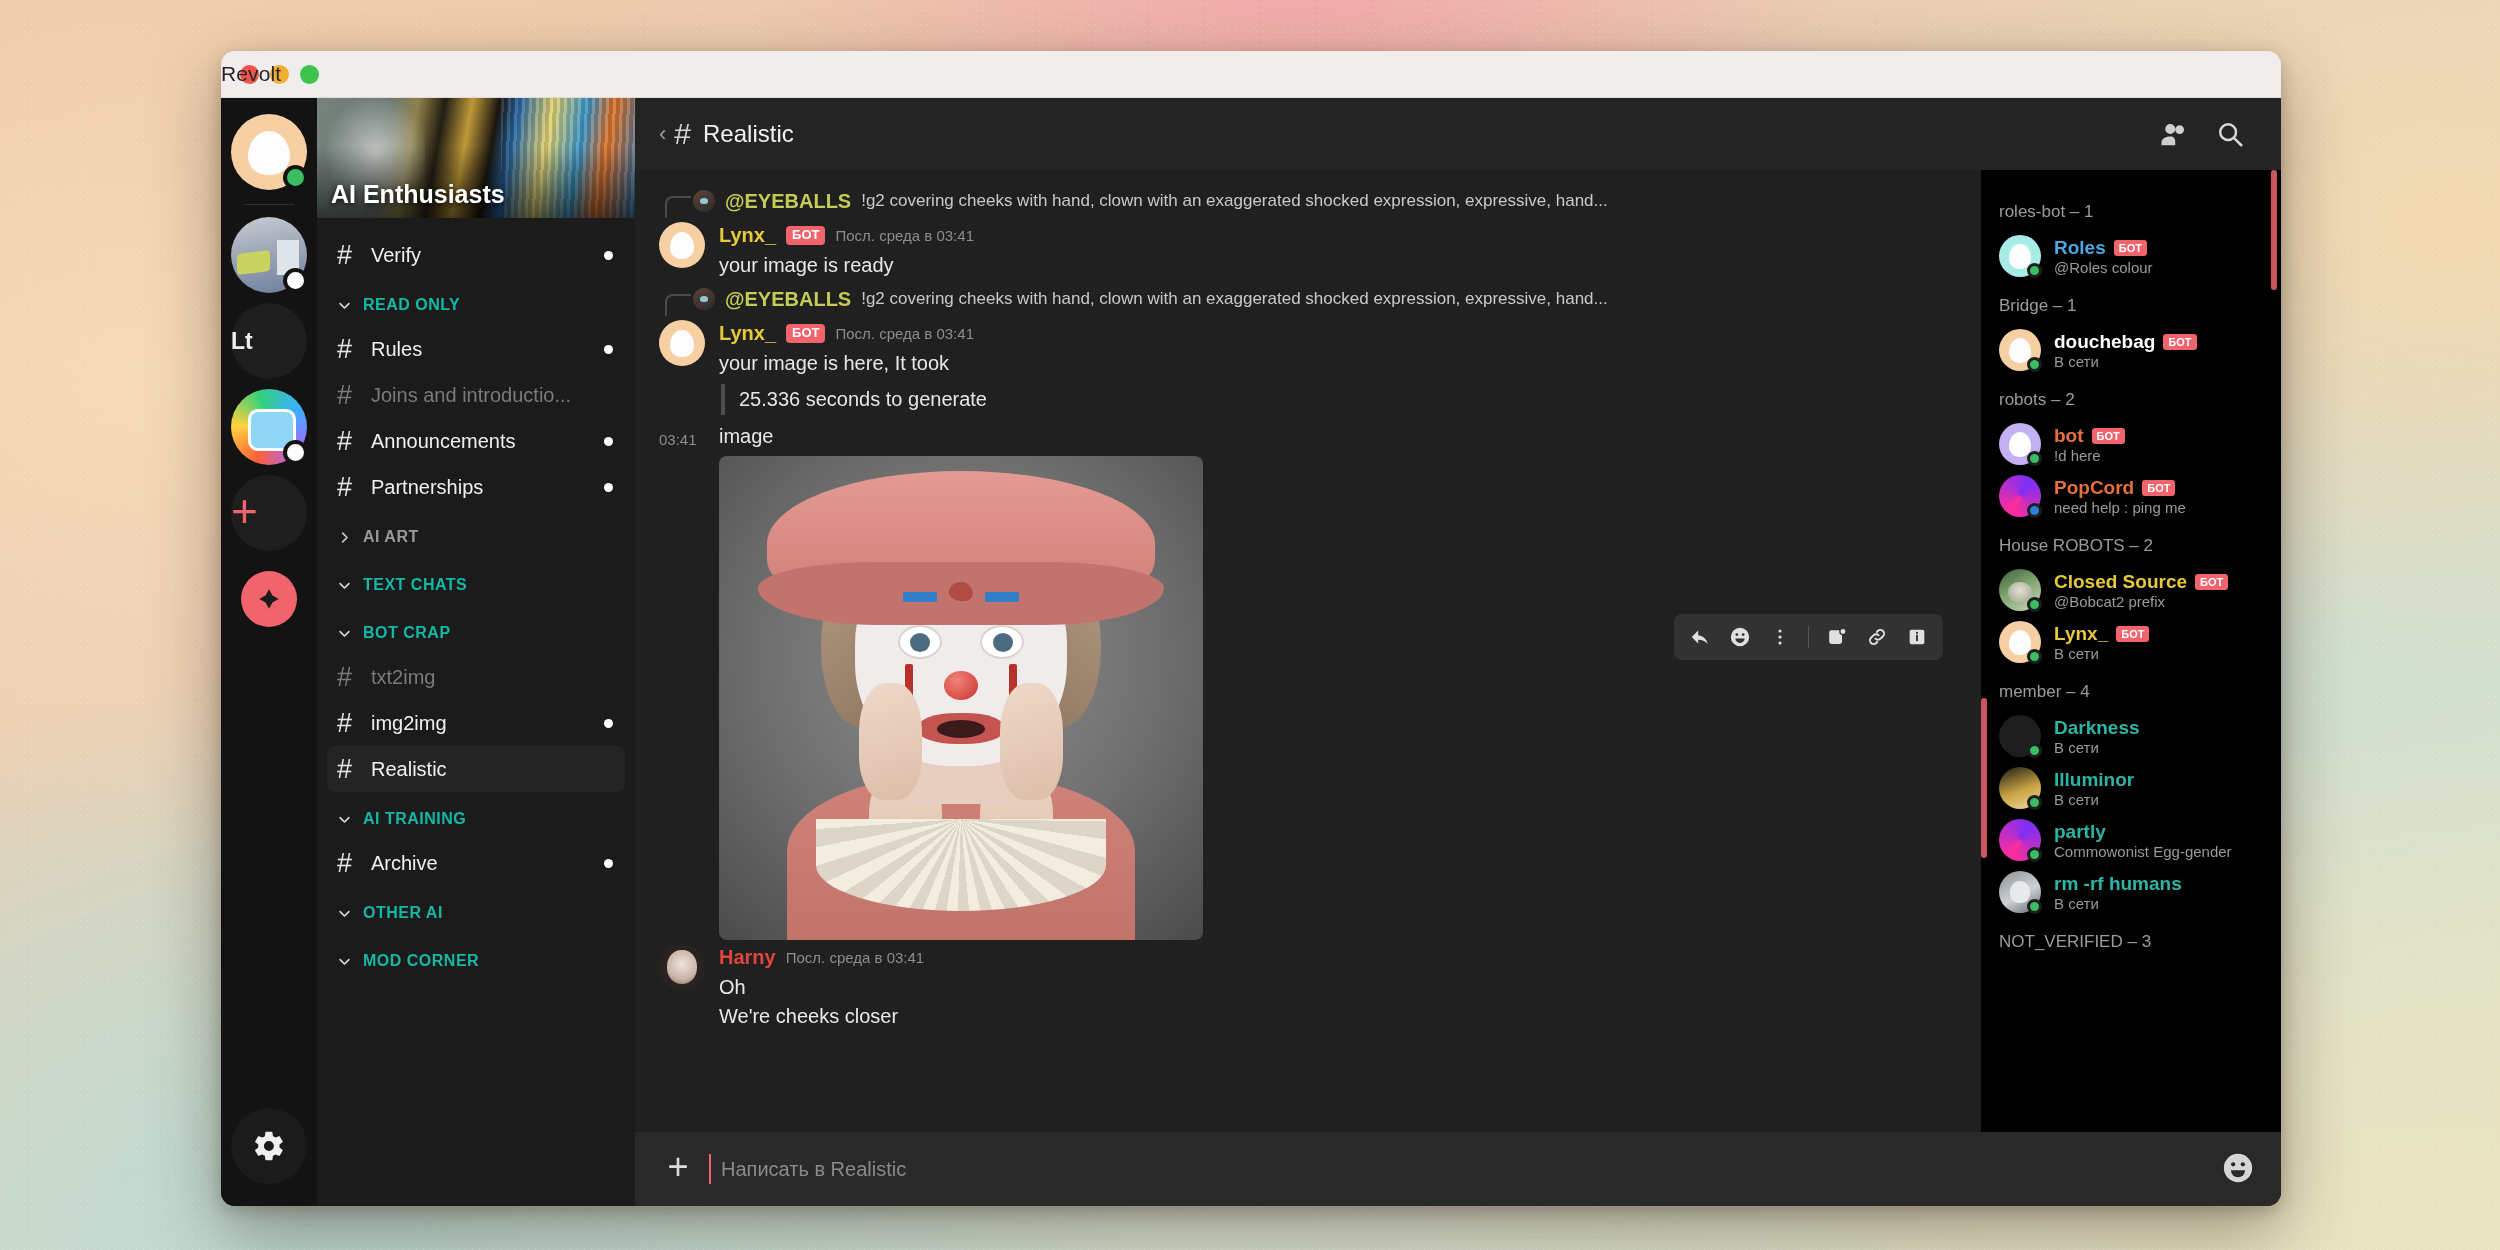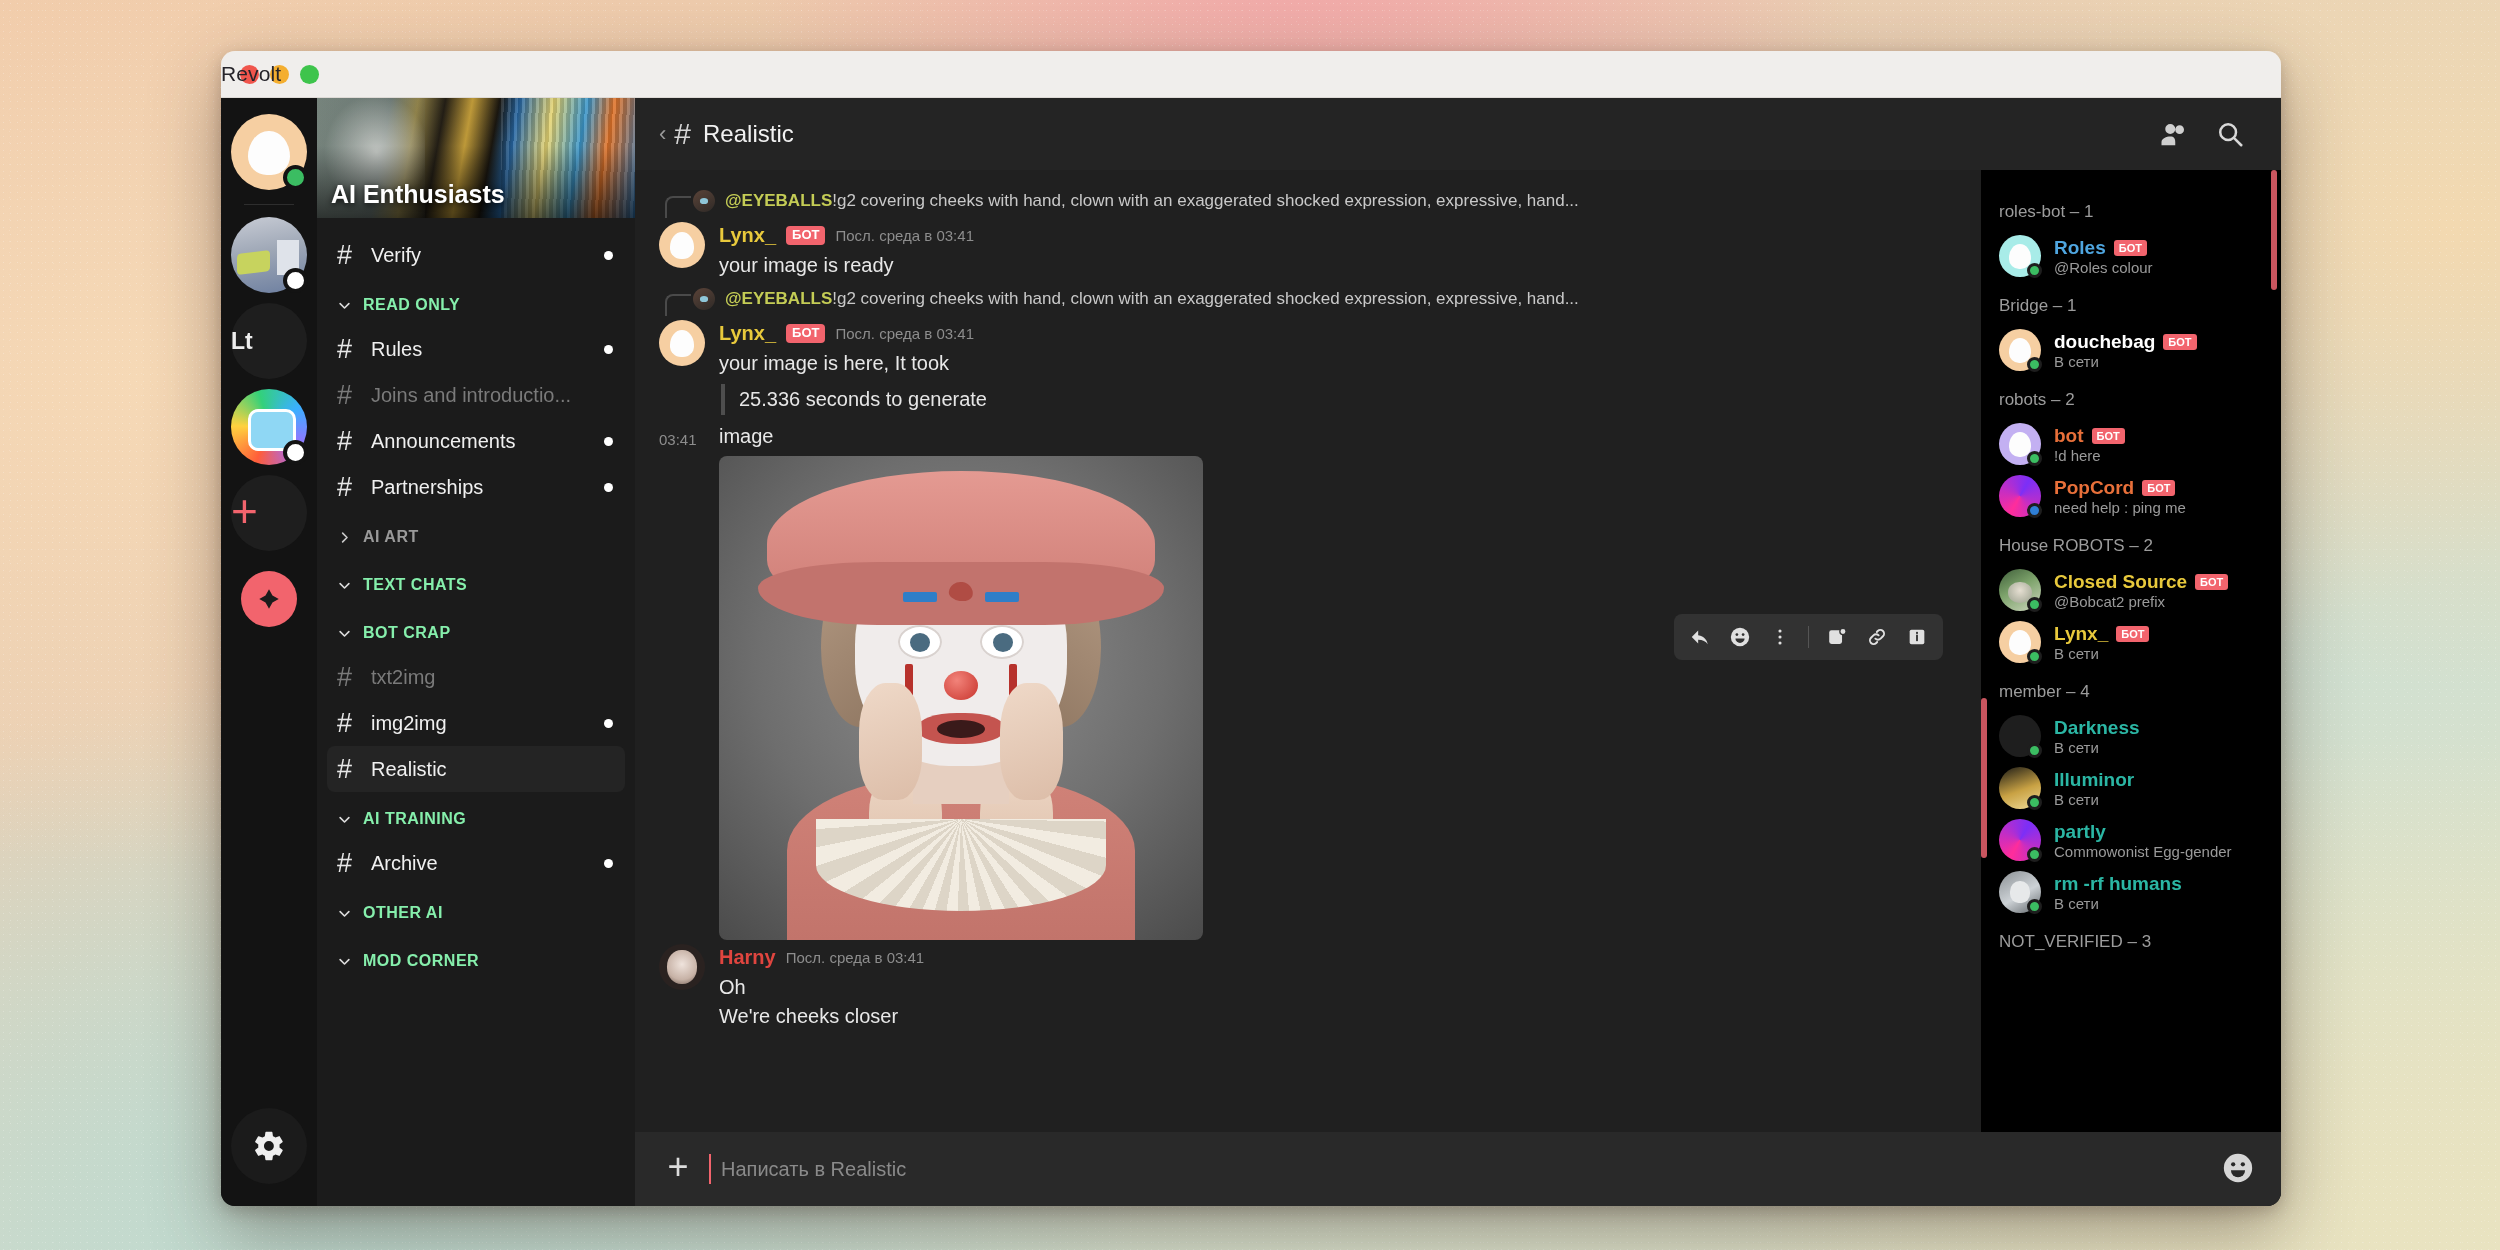--- a/index.html
+++ b/index.html
@@ -99,21 +99,21 @@
   .chan-scroll { flex:1; overflow:hidden; padding: 14px 10px 0 10px; position:relative; }
   .chan-row { display:flex; align-items:center; height:46px; border-radius:8px;
               padding: 0 12px 0 10px; cursor:pointer; }
   .chan-row.active { background:#242424; }
   .hash { font-size:27px; color:#e7e7e7; width:34px; flex:0 0 34px; font-weight:400; line-height:1; }
   .chan-row.muted .hash, .chan-row.muted .chan-name { color:#7a7a7a; }
   .chan-name { font-size:20px; color:#f0f0f0; flex:1; white-space:nowrap; overflow:hidden; text-overflow:ellipsis; }
   .unread-dot { width:9px; height:9px; border-radius:50%; background:#fff; flex:0 0 9px; }
   .cat-row { display:flex; align-items:center; height:42px; padding-left:10px; margin-top:6px; cursor:pointer; }
   .chev { width:26px; flex:0 0 26px; color:#d9d9d9; font-size:15px; display:flex; align-items:center; }
-  .cat-name { font-size:16px; font-weight:700; color:#86efac; letter-spacing:.5px; }
+  .cat-name { font-size:16px; font-weight:700; color:#14b8a6; letter-spacing:.5px; }
   .cat-row.collapsed .cat-name { color:#9a9a9a; }
 
   
   .main { flex:1; display:flex; flex-direction:column; min-width:0; background:#202020; }
   .chan-header { height:72px; flex:0 0 72px; background:#242424; display:flex; align-items:center;
                  padding: 0 28px 0 24px; box-shadow: 0 1px 0 #1b1b1b; }
   .back-chev { color:#9b9b9b; font-size:22px; margin-right:8px; }
   .hdr-hash { font-size:30px; color:#d6d6d6; margin-right:12px; }
   .hdr-title { font-size:24px; color:#f2f2f2; font-weight:400; }
   .hdr-spacer { flex:1; }
@@ -122,21 +122,21 @@
 
   .content-row { flex:1; display:flex; min-height:0; }
   .messages { flex:1; position:relative; overflow:hidden; padding: 14px 0 0 0; background:#202020; }
 
   .reply-ctx { display:flex; align-items:center; padding-left:58px; height:34px; position:relative; }
   .reply-elbow { position:absolute; left:30px; top:12px; width:26px; height:22px;
                  border-left:2px solid #4a4a4a; border-top:2px solid #4a4a4a; border-top-left-radius:8px; }
   .reply-av { width:22px; height:22px; border-radius:50%; overflow:hidden; margin-right:10px; flex:0 0 22px;
               background:linear-gradient(150deg,#5a4338,#2f2a27); position:relative; }
   .reply-av::after{content:"";position:absolute;left:30%;top:38%;width:40%;height:26%;background:#8fc6d8;border-radius:50%;}
-  .reply-name { font-size:17px; color:#c4cc55; font-weight:700; white-space:nowrap; }
+  .reply-name { font-size:20px; color:#c4cc55; font-weight:700; margin-right:10px; white-space:nowrap; }
   .reply-text { font-size:17px; color:#c9c9c9; white-space:nowrap; overflow:hidden; text-overflow:ellipsis;
                 max-width:1080px; }
 
   .msg { display:flex; padding: 4px 0 2px 24px; position:relative; }
   .msg-av { width:46px; height:46px; border-radius:50%; flex:0 0 46px; margin-right:14px; overflow:hidden; position:relative; }
   .msg-body { flex:1; min-width:0; padding-top:2px; }
   .msg-head { display:flex; align-items:center; gap:10px; margin-bottom:4px; }
   .msg-author { font-size:20px; font-weight:700; }
   .badge-bot { background:#f2646d; color:#fff; font-size:13px; font-weight:700; border-radius:4px;
                padding:2px 6px; line-height:1.1; }

